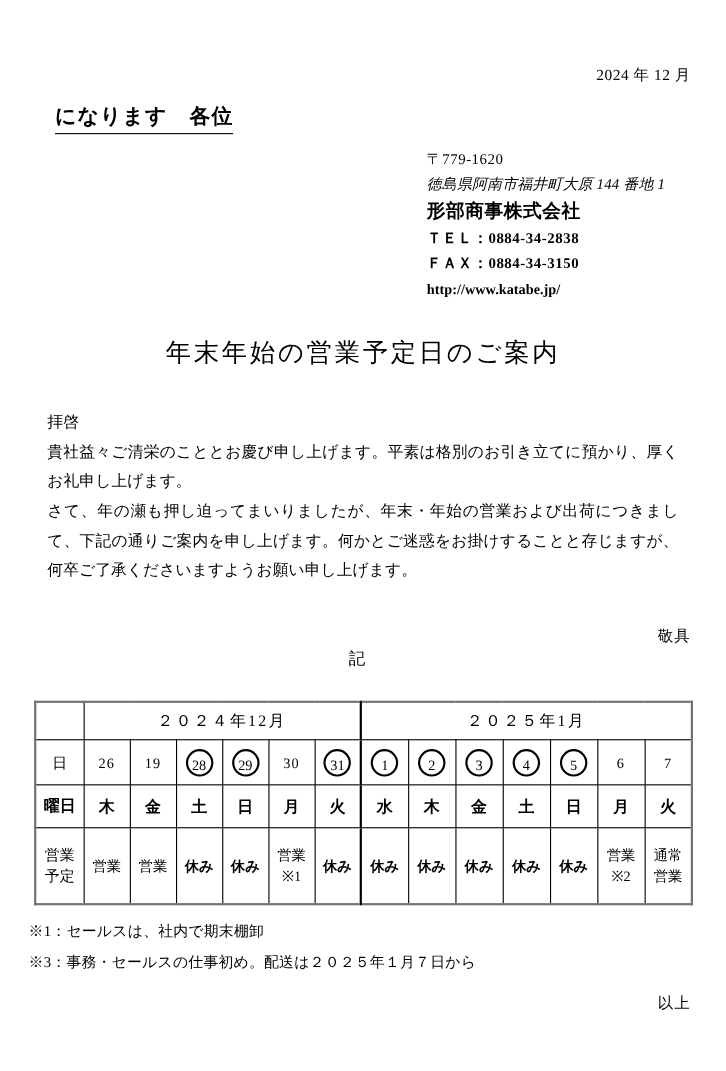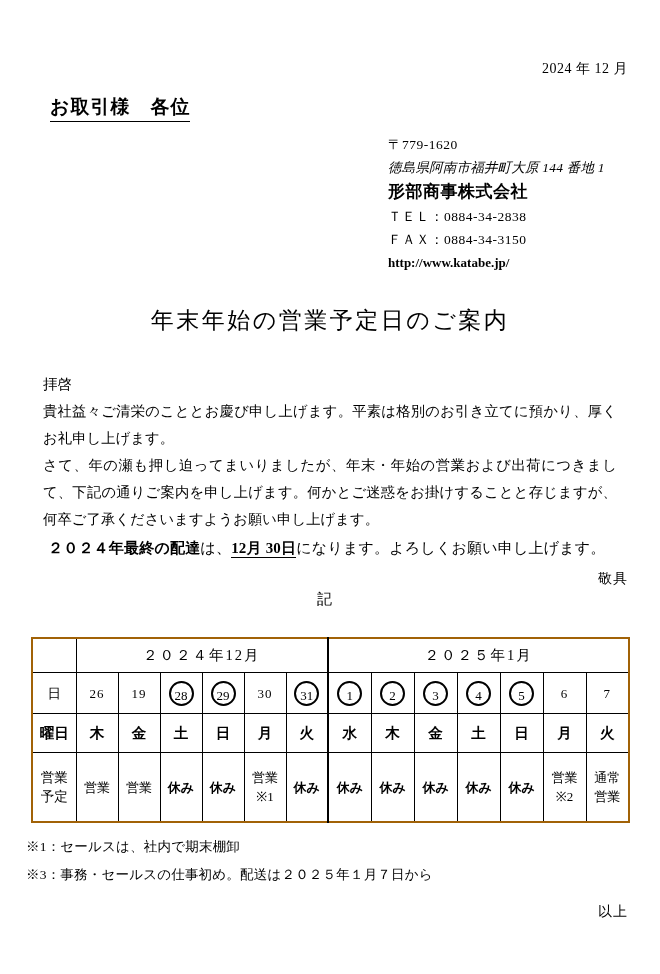--- a/index.html
+++ b/index.html
@@ -52,21 +52,21 @@
   }
   .sender .zip { letter-spacing: 0.5px; }
   .sender .addr { letter-spacing: 0.2px; font-style: italic; }
   .sender .company {
     font-size: 17px;
     font-weight: bold;
     letter-spacing: 0.5px;
     line-height: 26px;
   }
   .sender .tel,
-  .sender .fax { letter-spacing: 0.5px; }
+  .sender .fax { letter-spacing: 0.5px; font-weight: bold; }
   .sender .url {
     font-weight: bold;
     font-size: 13px;
     letter-spacing: 0px;
   }
 
   
   .doc-title {
     position: absolute;
     top: 305px;
@@ -141,21 +141,21 @@
   .sched-table .corner { width: 44px; }
   .row-month td { height: 33px; font-size: 14.5px; letter-spacing: 2px; }
   .row-date td { height: 40px; }
   .row-week td { height: 38px; font-size: 14.5px; font-weight: bold; }
   .row-plan td { height: 68px; }
   .rowhead {
     font-size: 13.5px;
     line-height: 19px;
   }
   
-  .sched-table { border: 2px solid #a16207; }
+  .sched-table { border: 2px solid #737373; }
   .split-left { border-right: 2.5px solid #000 !important; }
   .hdr-dec, .hdr-jan { }
 
   .circled {
     display: inline-block;
     width: 25px;
     height: 25px;
     line-height: 25px;
     border: 2.5px solid #000;
     border-radius: 50%;
@@ -191,42 +191,39 @@
     letter-spacing: 1px;
   }
 </style>
 </head>
 <body>
 
 <div class="page">
 
   <div class="doc-date">2024 年 12 月</div>
 
-  <div class="addressee">お取引様　各位</div>
+  <div class="addressee">になります　各位</div>
 
   <div class="sender">
     <div class="zip">〒779-1620</div>
     <div class="addr">徳島県阿南市福井町大原 144 番地 1</div>
     <div class="company">形部商事株式会社</div>
     <div class="tel">ＴＥＬ：0884-34-2838</div>
     <div class="fax">ＦＡＸ：0884-34-3150</div>
     <div class="url">http://www.katabe.jp/</div>
   </div>
 
   <div class="doc-title">年末年始の営業予定日のご案内</div>
 
   <div class="body-wrap">
     <p class="salutation">拝啓</p>
     <p>貴社益々ご清栄のこととお慶び申し上げます。平素は格別のお引き立てに預かり、厚くお礼申し上げます。</p>
     <p>さて、年の瀬も押し迫ってまいりましたが、年末・年始の営業および出荷につきまして、下記の通りご案内を申し上げます。何かとご迷惑をお掛けすることと存じますが、何卒ご了承くださいますようお願い申し上げます。</p>
   </div>
 
-  <div class="final-delivery">
-    <span class="b">２０２４年最終の配達</span><span>は、</span><span class="bu">12月 30日</span><span>になります。よろしくお願い申し上げます。</span>
-  </div>
 
   <div class="closing-right">敬具</div>
   <div class="ki-mark">記</div>
 
   <table class="sched-table">
     <colgroup>
       <col style="width:44px">
       <col span="6" style="width:42px">
       <col span="7" style="width:43px">
     </colgroup>

